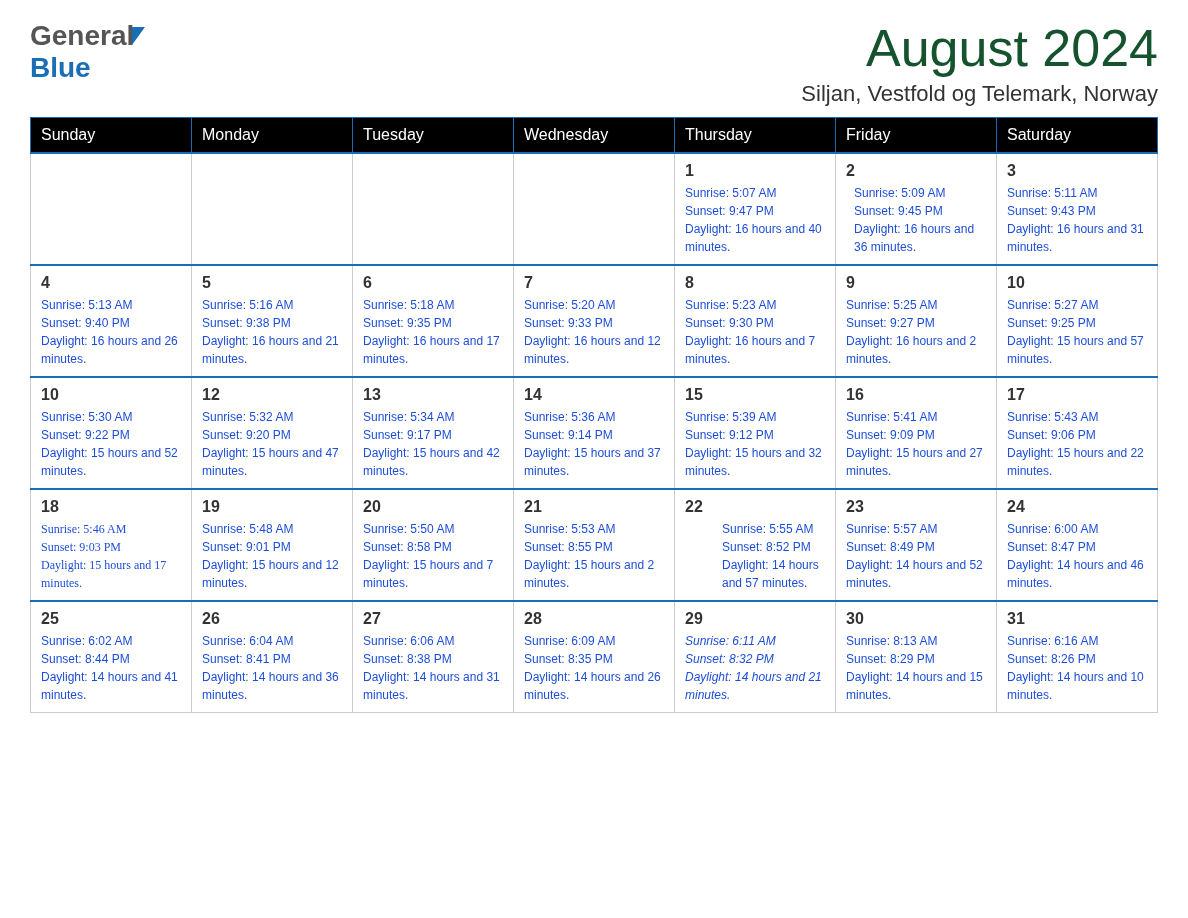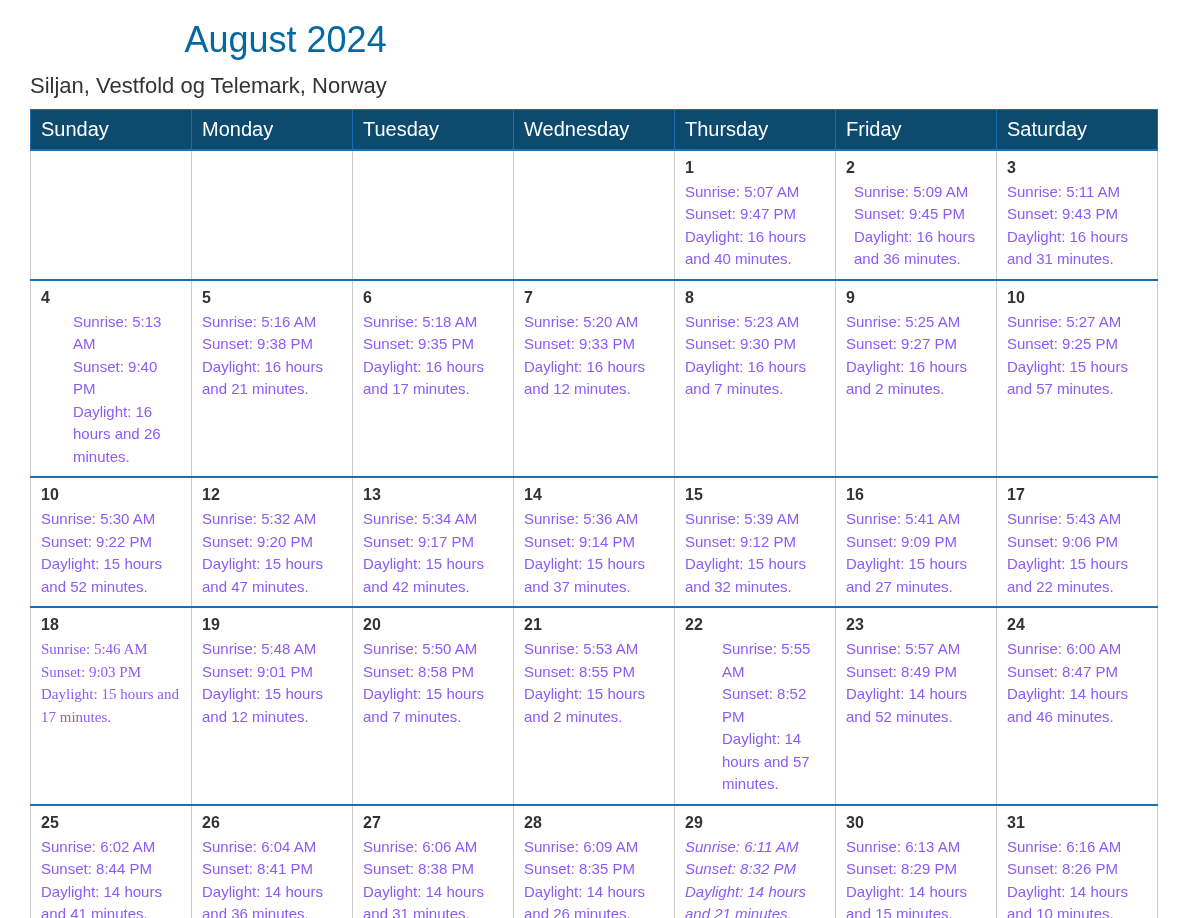--- a/index.html
+++ b/index.html
@@ -18,40 +18,40 @@
     }
     .logo {
       display: flex;
       flex-direction: column;
       align-items: flex-start;
     }
     .title-section {
       text-align: right;
     }
     .month-title {
-      font-size: 36px;
+      font-size: 52px;
       font-weight: normal;
-      color: #0369a1;
+      color: #14532d;
       line-height: 1.1;
     }
     .location-title {
       font-size: 22px;
       color: #333;
-      margin-top: 13px;
+      margin-top: 4px;
     }
     .calendar {
       width: 100%;
       border-collapse: collapse;
       margin-top: 8px;
     }
     .calendar th {
-      background-color: #0c4a6e;
+      background-color: #000000;
       color: #fff;
       padding: 8px 10px;
-      font-size: 20px;
+      font-size: 16px;
       font-weight: normal;
       text-align: left;
       border: 1px solid #1a6eb5;
     }
     .calendar td {
       vertical-align: top;
       padding: 8px 10px;
       border: 1px solid #ccc;
       width: calc(100% / 7);
       min-height: 100px;
@@ -63,22 +63,22 @@
       border-top: 2px solid #1a6eb5;
     }
     .day-number {
       font-size: 16px;
       font-weight: bold;
       color: #333;
       display: block;
       margin-bottom: 4px;
     }
     .day-info {
-      font-size: 15px;
-      color: #8b5cf6;
+      font-size: 12px;
+      color: #1d4ed8;
       line-height: 1.5;
     }
     .empty-cell {
       background: #fff;
     }
     .logo-wrapper {
       display: flex;
       align-items: center;
     }
     .logo-general {
@@ -99,20 +99,27 @@
       border-width: 18px 13px 0 0;
       border-color: #1a6eb5 transparent transparent transparent;
       margin-left: -2px;
       vertical-align: text-bottom;
     }
   </style>
 </head>
 <body>
 
 <div class="header">
+  <div class="logo">
+    <div class="logo-wrapper">
+      <span class="logo-general">General</span>
+      <span class="logo-triangle"></span>
+    </div>
+    <span class="logo-blue-text">Blue</span>
+  </div>
   <div class="title-section">
     <div class="month-title">August 2024</div>
     <div class="location-title">Siljan, Vestfold og Telemark, Norway</div>
   </div>
 </div>
 
 <table class="calendar">
   <thead>
     <tr>
     <th>Sunday</th>
@@ -145,21 +152,21 @@
         <td>
           <span class="day-number">3</span>
           <div class="day-info" style="white-space: pre-line;">Sunrise: 5:11 AM
 Sunset: 9:43 PM
 Daylight: 16 hours and 31 minutes.</div>
         </td>
       </tr>
       <tr>
         <td>
           <span class="day-number">4</span>
-          <div class="day-info" style="white-space: pre-line; margin-left: 32px;">Sunrise: 5:13 AM
+          <div class="day-info" style="white-space: pre-line;">Sunrise: 5:13 AM
 Sunset: 9:40 PM
 Daylight: 16 hours and 26 minutes.</div>
         </td>
         <td>
           <span class="day-number">5</span>
           <div class="day-info" style="white-space: pre-line;">Sunrise: 5:16 AM
 Sunset: 9:38 PM
 Daylight: 16 hours and 21 minutes.</div>
         </td>
         <td>
@@ -307,21 +314,21 @@
 Daylight: 14 hours and 26 minutes.</div>
         </td>
         <td>
           <span class="day-number">29</span>
           <div class="day-info" style="white-space: pre-line; font-style: italic;">Sunrise: 6:11 AM
 Sunset: 8:32 PM
 Daylight: 14 hours and 21 minutes.</div>
         </td>
         <td>
           <span class="day-number">30</span>
-          <div class="day-info" style="white-space: pre-line;">Sunrise: 6:13 AM
+          <div class="day-info" style="white-space: pre-line;">Sunrise: 8:13 AM
 Sunset: 8:29 PM
 Daylight: 14 hours and 15 minutes.</div>
         </td>
         <td>
           <span class="day-number">31</span>
           <div class="day-info" style="white-space: pre-line;">Sunrise: 6:16 AM
 Sunset: 8:26 PM
 Daylight: 14 hours and 10 minutes.</div>
         </td>
       </tr>

